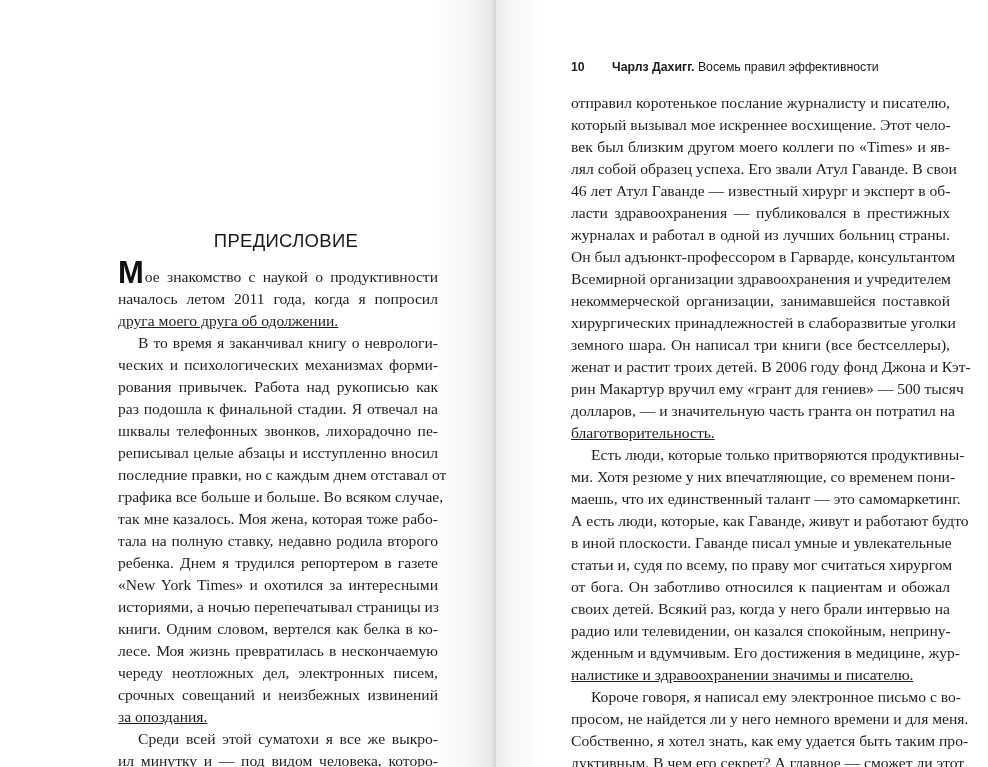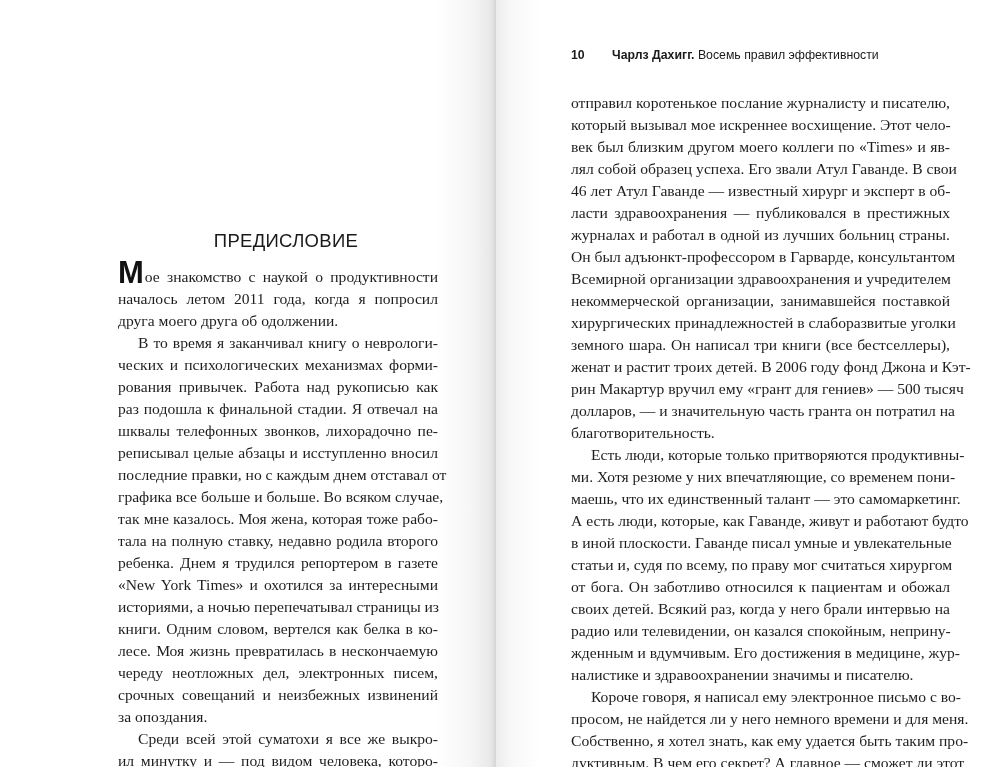--- a/index.html
+++ b/index.html
@@ -9,26 +9,26 @@
   .gutter-line { position:absolute; left:494px; top:0; width:2px; height:767px; background:#d8d8d8; }
   .page-right { left:496px; width:492px; background:linear-gradient(to right, #ececec 0%, #f7f7f7 3%, #ffffff 9%, #ffffff 100%); }
 
   .chapter-title { position:absolute; left:118px; width:320px; top:222px; text-align:center; font-family:"Liberation Sans", sans-serif; font-size:18.5px; letter-spacing:0.3px; color:#1a1a1a; margin:8px; font-weight:normal; }
 
   .text-block { position:absolute; font-size:15.6px; line-height:22px; text-align:justify; hyphens:manual; }
   .left-text { left:118px; top:262px; width:320px; }
   .right-text { left:75px; top:92px; width:379px; }
 
   .line { display:block; text-align:justify; text-align-last:justify; white-space:nowrap; }
-  .line.last { text-align-last:left; }
+  .line.last { text-align-last:left;text-decoration:underline; }
   .line.indent { padding-left:20px; }
 
   .dropcap { font-family:"Liberation Sans", sans-serif; font-weight:bold; font-size:31px; line-height:22px; vertical-align:-1px; margin-right:1px; color:#111; }
 
-  .running-head { position:absolute; left:75px; top:48px; font-family:"Liberation Sans", sans-serif; font-size:12.3px; color:#1a1a1a; white-space:nowrap; }
+  .running-head { position:absolute; left:75px; top:60px; font-family:"Liberation Sans", sans-serif; font-size:12.3px; color:#1a1a1a; white-space:nowrap; }
   .running-head .page-num { font-weight:bold; display:inline-block; width:41px; }
   .running-head .author { font-weight:bold; }
 </style>
 </head>
 <body>
 
 <div class="page page-left">
   <h1 class="chapter-title">ПРЕДИСЛОВИЕ</h1>
   <div class="text-block left-text" id="left-text">
       <span class="line"><span class="dropcap">М</span><span>ое знакомство с наукой о продуктивности</span></span>

